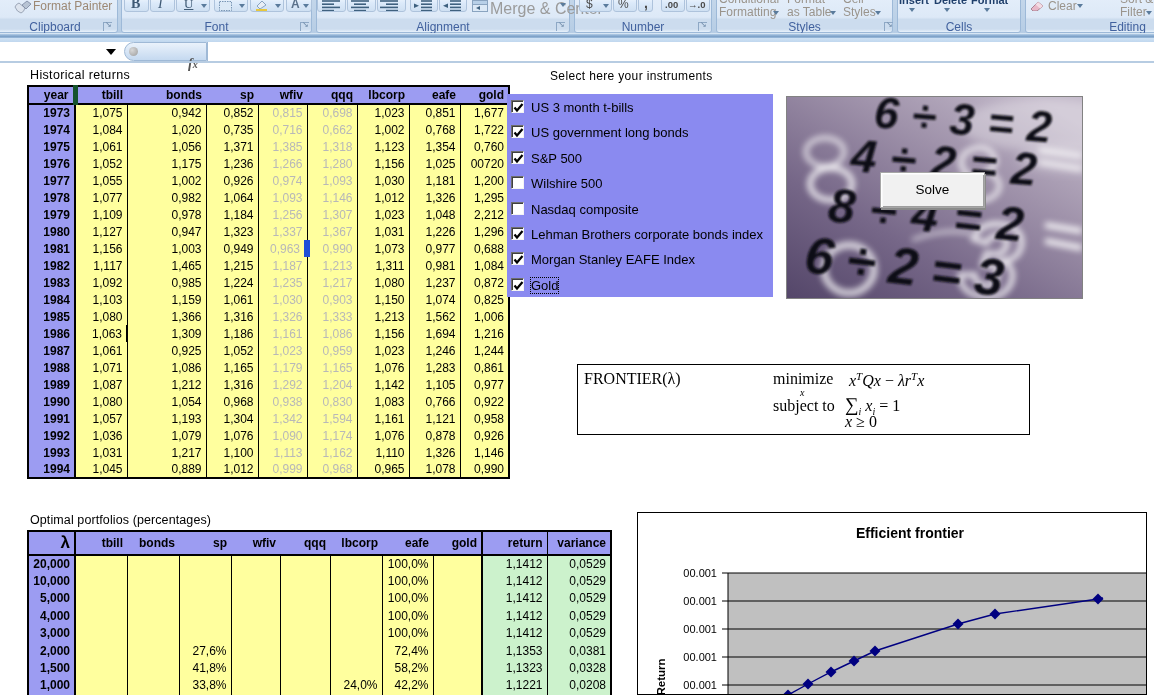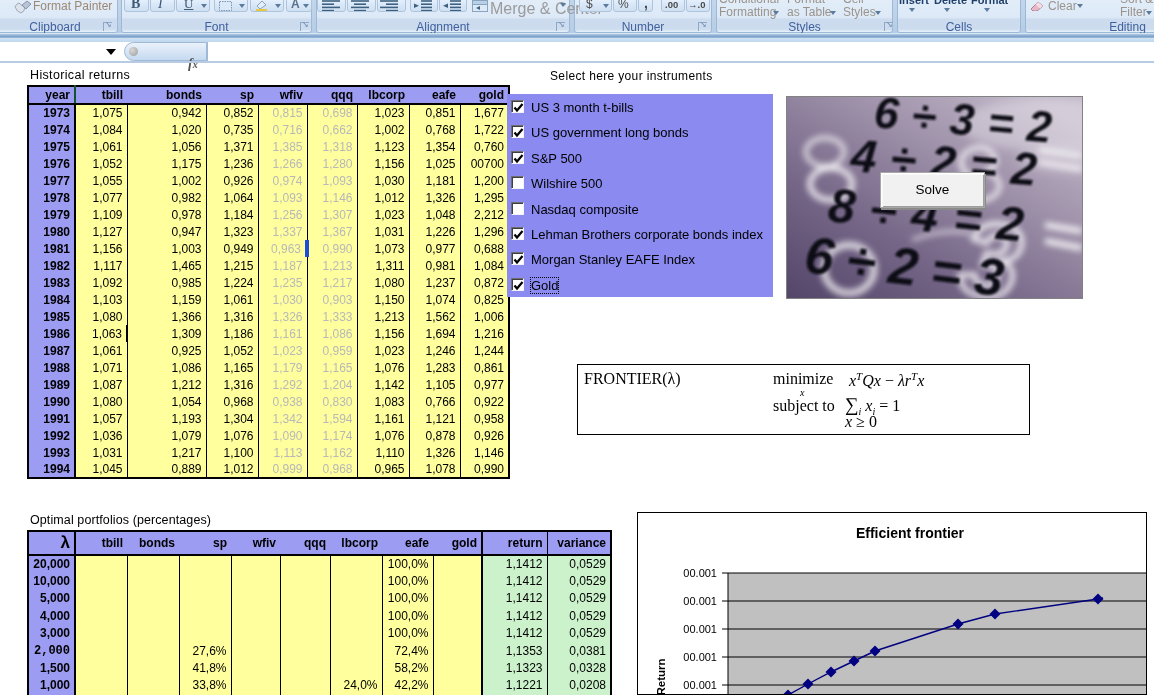--- a/index.html
+++ b/index.html
@@ -240,21 +240,21 @@
         <col style="width:52px">
         <col style="width:52px">
 <col style="width:49px">
         <col style="width:50px">
         <col style="width:52px">
         <col style="width:51px">
         <col style="width:49px">
 </colgroup>
 <tbody>
         <tr class="hdr" style="height:18px;">
- <td style="border-right:2px solid #14532d;margin-top:48px;">year</td>
+ <td style="border-right:5px solid #14532d;margin-top:48px;">year</td>
           <td>tbill</td>
           <td>bonds</td>
           <td>sp</td>
           <td>wfiv</td>
           <td>qqq</td>
           <td>lbcorp</td>
           <td>eafe</td>
           <td>gold</td>
 </tr>
 <tr>
@@ -292,21 +292,21 @@
         </tr>
 <tr>
           <td class="yc" style="border-right:2px solid #000;">1976</td>
           <td class="yel" style="border-right:1px solid #000;">1,052</td>
           <td class="yel" style="border-right:1px solid #000;">1,175</td>
           <td class="yel" style="border-right:1px solid #000;">1,236</td>
           <td class="yel gry" style="border-right:1px solid #000;">1,266</td>
           <td class="yel gry" style="border-right:1px solid #000;">1,280</td>
           <td class="yel" style="border-right:1px solid #000;">1,156</td>
           <td class="yel" style="border-right:1px solid #000;">1,025</td>
-          <td class="yel" style="">00700</td>
+          <td class="yel" style="">00720</td>
         </tr>
 <tr>
           <td class="yc" style="border-right:2px solid #000;">1977</td>
           <td class="yel" style="border-right:1px solid #000;">1,055</td>
           <td class="yel" style="border-right:1px solid #000;">1,002</td>
           <td class="yel" style="border-right:1px solid #000;">0,926</td>
           <td class="yel gry" style="border-right:1px solid #000;">0,974</td>
           <td class="yel gry" style="border-right:1px solid #000;">1,093</td>
           <td class="yel" style="border-right:1px solid #000;">1,030</td>
           <td class="yel" style="border-right:1px solid #000;">1,181</td>
@@ -343,21 +343,21 @@
           <td class="yel gry" style="border-right:1px solid #000;">1,367</td>
           <td class="yel" style="border-right:1px solid #000;">1,031</td>
           <td class="yel" style="border-right:1px solid #000;">1,226</td>
           <td class="yel" style="">1,296</td>
         </tr>
 <tr>
           <td class="yc" style="border-right:2px solid #000;">1981</td>
           <td class="yel" style="border-right:1px solid #000;">1,156</td>
           <td class="yel" style="border-right:1px solid #000;">1,003</td>
           <td class="yel" style="border-right:1px solid #000;">0,949</td>
-          <td class="yel gry" style="border-right:4px solid #1d4ed8;">0,963</td>
+          <td class="yel gry" style="border-right:6px solid #1d4ed8;">0,963</td>
           <td class="yel gry" style="border-right:1px solid #000;">0,990</td>
           <td class="yel" style="border-right:1px solid #000;">1,073</td>
           <td class="yel" style="border-right:1px solid #000;">0,977</td>
           <td class="yel" style="">0,688</td>
         </tr>
 <tr>
           <td class="yc" style="border-right:2px solid #000;">1982</td>
           <td class="yel" style="border-right:1px solid #000;">1,117</td>
           <td class="yel" style="border-right:1px solid #000;">1,465</td>
           <td class="yel" style="border-right:1px solid #000;">1,215</td>
@@ -708,21 +708,21 @@
           <td class="yel" style="border-right:1px solid #000;"></td>
           <td class="yel" style="border-right:1px solid #000;"></td>
           <td class="yel" style="border-right:1px solid #000;"></td>
           <td class="yel" style="border-right:1px solid #000;"></td>
           <td class="yel" style="border-right:1px solid #000;">100,0%</td>
           <td class="yel" style="border-right:2px solid #000;"></td>
           <td class="grn" style="border-right:1px solid #000;">1,1412</td>
           <td class="grn">0,0529</td>
         </tr>
 <tr style="height:17.4px;">
-          <td class="yc" style="border-right:2px solid #000000;font-family:Liberation Mono, monospace;">2,000</td>
+          <td class="yc" style="border-right:2px solid #000000;">2,000</td>
           <td class="yel" style="border-right:1px solid #000;"></td>
           <td class="yel" style="border-right:1px solid #000;"></td>
           <td class="yel" style="border-right:1px solid #000;">27,6%</td>
           <td class="yel" style="border-right:1px solid #000;"></td>
           <td class="yel" style="border-right:1px solid #000;"></td>
           <td class="yel" style="border-right:1px solid #000;"></td>
           <td class="yel" style="border-right:1px solid #000;">72,4%</td>
           <td class="yel" style="border-right:2px solid #000;"></td>
           <td class="grn" style="border-right:1px solid #000;">1,1353</td>
           <td class="grn">0,0381</td>

